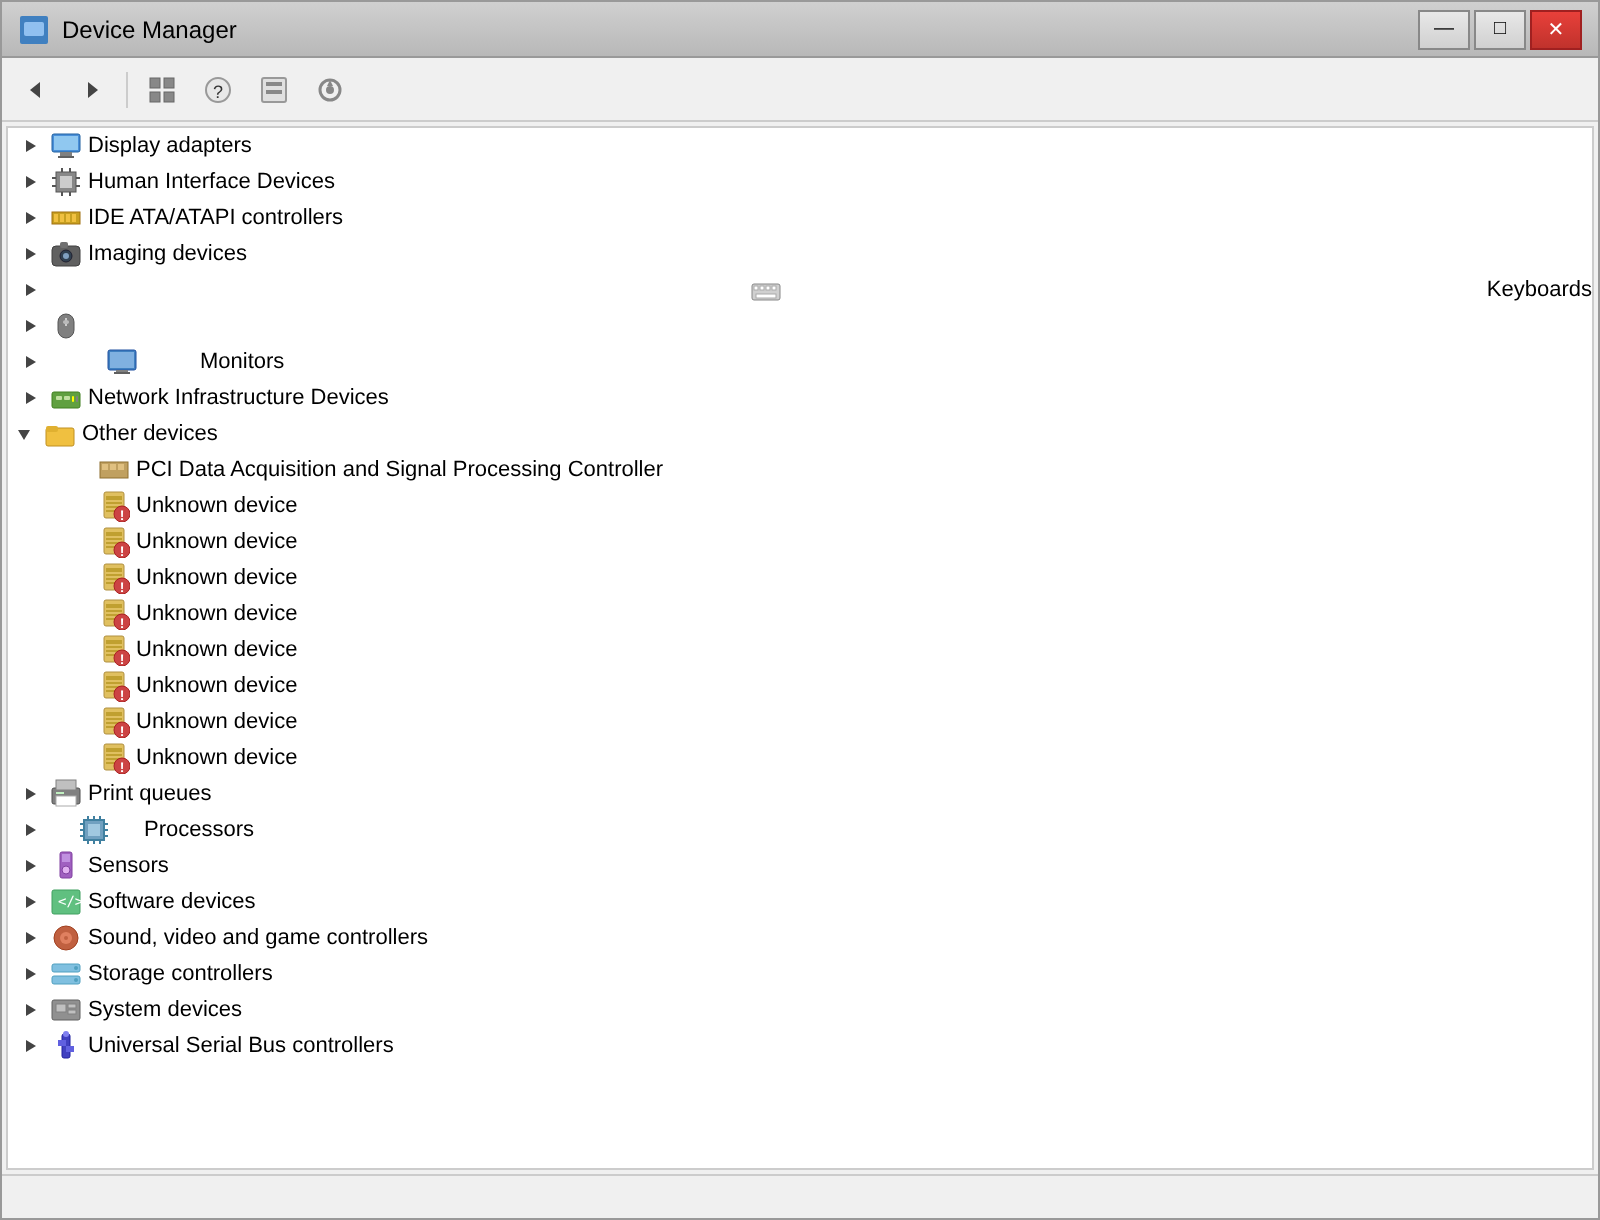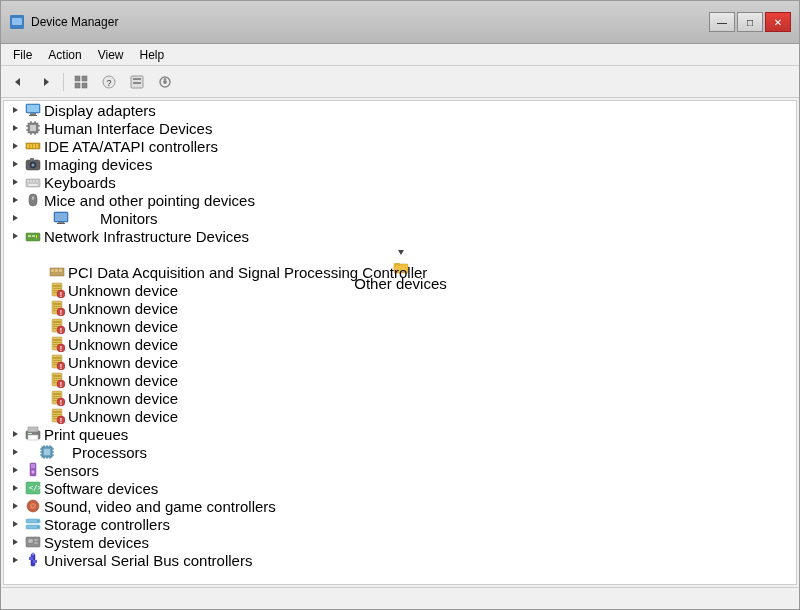--- a/index.html
+++ b/index.html
@@ -14,21 +14,21 @@
     .window {
       width: 800px;
       height: 610px;
       background: #f0f0f0;
       border: 1px solid #999;
       display: flex;
       flex-direction: column;
     }
     .title-bar {
       background: linear-gradient(to bottom, #d0d0d0, #b8b8b8);
-      height: 43px;
+      height: 28px;
       display: flex;
       align-items: center;
       justify-content: space-between;
       padding: 0 8px;
       border-bottom: 1px solid #999;
       user-select: none;
     }
     .title-bar-left {
       display: flex;
       align-items: center;
@@ -138,21 +138,21 @@
     .item-icon {
       width: 16px;
       height: 16px;
       margin: 0 3px;
       flex-shrink: 0;
       display: flex;
       align-items: center;
       justify-content: center;
     }
     .item-label {
-      font-size: 15px;
+      font-size: 11px;
     }
     .status-bar {
       height: 22px;
       background: #f0f0f0;
       border-top: 1px solid #ccc;
       display: flex;
       align-items: center;
       padding: 0 4px;
     }
     
@@ -186,26 +186,20 @@
       </svg>
       <span class="title-text">Device Manager</span>
     </div>
     <div class="title-buttons">
       <button class="title-btn">—</button>
       <button class="title-btn">□</button>
       <button class="title-btn close">✕</button>
     </div>
   </div>
 
-  <div class="menu-bar">
-  <div class="menu-item">File</div>
-      <div class="menu-item">Action</div>
-      <div class="menu-item">View</div>
-      <div class="menu-item">Help</div>
-    </div>
 
   <div class="toolbar">
   <button class="toolbar-btn">
         <svg width="12" height="12" viewBox="0 0 12 12">
           <polygon points="8,2 3,6 8,10" fill="#444"></polygon>
         </svg>
       </button>
       <button class="toolbar-btn">
         <svg width="12" height="12" viewBox="0 0 12 12">
           <polygon points="4,2 9,6 4,10" fill="#444"></polygon>
@@ -308,21 +302,21 @@
           <span class="item-icon">
             <svg width="16" height="16" viewBox="0 0 16 16">
               <rect x="1" y="4" width="14" height="10" fill="#606060" stroke="#404040" stroke-width="0.5" rx="2"></rect>
               <circle cx="8" cy="9" r="3" fill="#304050" stroke="#202030" stroke-width="0.5"></circle>
               <circle cx="8" cy="9" r="1.5" fill="#80a0c0"></circle>
               <rect x="5" y="2" width="4" height="3" fill="#707070" rx="1"></rect>
             </svg>
           </span>
           <span class="item-label">Imaging devices</span>
         </div>
-        <div class="tree-item" style="padding-left: 4px;">
+        <div class="tree-item" style="padding-left: 4px; justify-content: space-between;">
           <span class="expand-btn">
             <svg width="10" height="10" viewBox="0 0 10 10">
               <polygon points="3,2 8,5 3,8" fill="#444"></polygon>
             </svg>
           </span>
           <span class="item-icon">
             <svg width="16" height="16" viewBox="0 0 16 16">
               <rect x="1" y="5" width="14" height="8" fill="#d0d0d0" stroke="#888" stroke-width="0.5" rx="1"></rect>
               <rect x="2" y="6" width="2" height="2" fill="#fff" stroke="#aaa" stroke-width="0.5"></rect>
               <rect x="5" y="6" width="2" height="2" fill="#fff" stroke="#aaa" stroke-width="0.5"></rect>
@@ -339,21 +333,20 @@
               <polygon points="3,2 8,5 3,8" fill="#444"></polygon>
             </svg>
           </span>
           <span class="item-icon">
             <svg width="16" height="16" viewBox="0 0 16 16">
               <rect x="4" y="2" width="8" height="12" fill="#808080" stroke="#555" stroke-width="0.5" rx="4"></rect>
               <line x1="8" y1="4" x2="8" y2="8" stroke="#ccc" stroke-width="1"></line>
               <ellipse cx="8" cy="6" rx="1.5" ry="1" fill="#bbb"></ellipse>
             </svg>
           </span>
-          <span class="item-label">Mice and other pointing devices</span>
         </div>
         <div class="tree-item" style="padding-left: 4px; gap: 28px;">
           <span class="expand-btn">
             <svg width="10" height="10" viewBox="0 0 10 10">
               <polygon points="3,2 8,5 3,8" fill="#444"></polygon>
             </svg>
           </span>
           <span class="item-icon">
             <svg width="16" height="16" viewBox="0 0 16 16">
               <rect x="1" y="2" width="14" height="10" fill="#4080c0" stroke="#2050a0" stroke-width="0.5" rx="1"></rect>
@@ -374,21 +367,21 @@
             <svg width="16" height="16" viewBox="0 0 16 16">
               <rect x="1" y="5" width="14" height="8" fill="#60a040" stroke="#408020" stroke-width="0.5" rx="1"></rect>
               <rect x="3" y="7" width="3" height="2" fill="#c0e0a0" rx="0.5"></rect>
               <rect x="7" y="7" width="3" height="2" fill="#c0e0a0" rx="0.5"></rect>
               <rect x="11" y="7" width="1" height="3" fill="#ffff00" rx="0.5"></rect>
               <rect x="13" y="7" width="1" height="3" fill="#808080" rx="0.5"></rect>
             </svg>
           </span>
           <span class="item-label">Network Infrastructure Devices</span>
         </div>
-        <div class="tree-item" style="padding-left: 1px; flex-direction: column;">
+        <div class="tree-item" style="padding-left: 1px;">
           <span class="expand-btn">
             <svg width="10" height="10" viewBox="0 0 10 10">
               <polygon points="2,3 8,3 5,8" fill="#444"></polygon>
             </svg>
           </span>
           <span class="item-icon">
             <svg width="16" height="16" viewBox="0 0 16 16">
               <rect x="1" y="5" width="14" height="9" fill="#f0c040" stroke="#c09020" stroke-width="0.5" rx="1"></rect>
               <rect x="1" y="4" width="6" height="3" fill="#e0b030" rx="1"></rect>
             </svg>

